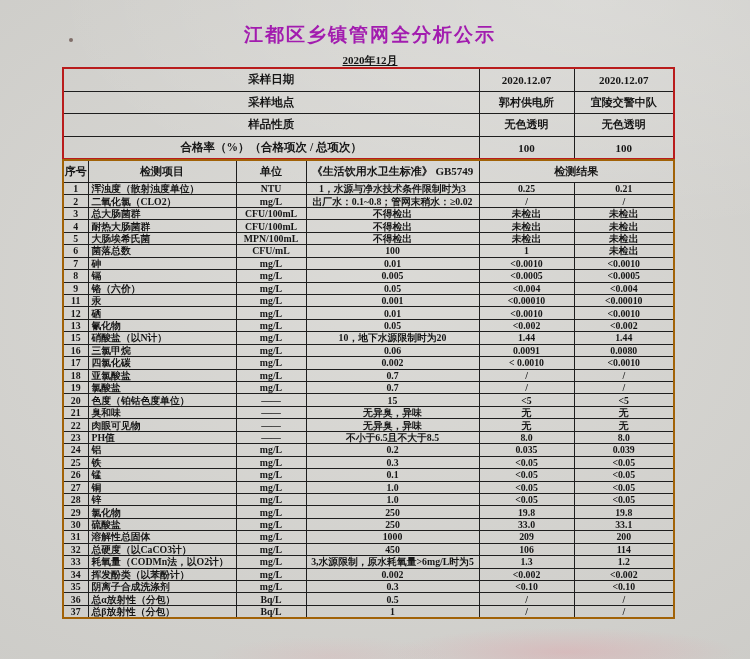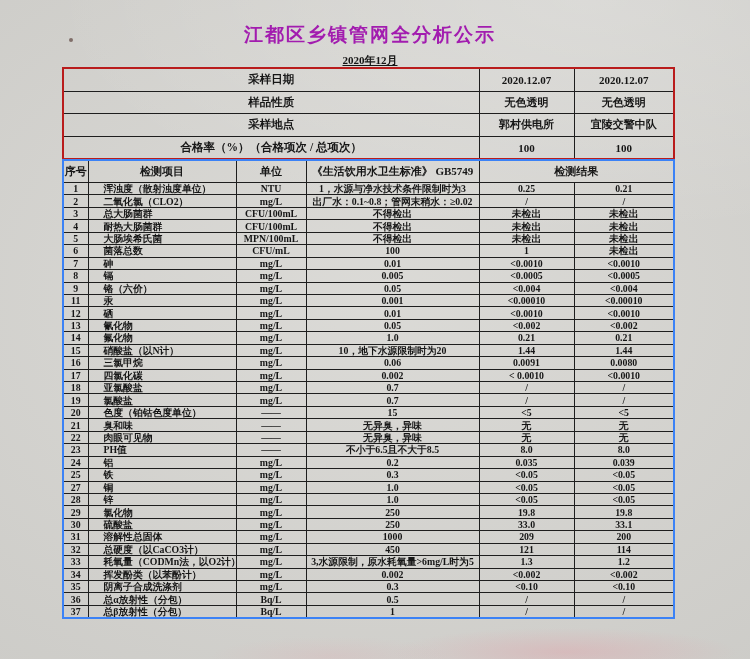--- a/index.html
+++ b/index.html
@@ -29,24 +29,24 @@
     border:1px solid #1e1e1e;text-align:center;vertical-align:middle;
     padding:0;font-weight:bold;overflow:hidden;white-space:nowrap;
   }
 
   
   #info-table{position:absolute;left:62px;top:67px;width:611px;border:2px solid #b91c1c;}
   #info-table td{height:21.6px;font-size:11.5px;}
   #info-table td.val{font-size:11px;}
 
   
-  #results-table{position:absolute;left:62px;top:159px;width:611px;border:2px solid #3b82f6;}
+  #results-table{position:absolute;left:62px;top:159px;width:611px;border:2px solid #a16207;}
   #results-table tr.head-row td{height:21px;font-size:11px;}
   #results-table tr.data-row td{height:11.45px;font-size:9.8px;line-height:11px;}
-  #results-table td.item{text-align:left;padding-left:15px;}
+  #results-table td.item{text-align:left;padding-left:3px;}
   #results-table td.standard{font-size:9.3px;text-align:center;}
   col.c-no{width:25px;}  col.c-item{width:148px;} col.c-unit{width:70px;}
   col.c-std{width:173px;} col.c-r1{width:95px;}   col.c-r2{width:100px;}
   #info-table col.c-label{width:416px;} #info-table col.c-v1{width:95px;} #info-table col.c-v2{width:100px;}
 </style>
 </head>
 <body>
 
 <div class="paper">
   <div class="speck"></div>
@@ -63,29 +63,29 @@
         <col class="c-v2">
       </colgroup>
     <tbody>
   <tr>
     <td>采样日期</td>
     <td class="val">2020.12.07</td>
     <td class="val">2020.12.07</td>
   </tr>
 
   <tr>
+    <td>采样地点</td>
+    <td class="val">郭村供电所</td>
+    <td class="val">宜陵交警中队</td>
+  </tr>
+
+  <tr>
     <td>样品性质</td>
     <td class="val">无色透明</td>
     <td class="val">无色透明</td>
-  </tr>
-
-  <tr>
-    <td>采样地点</td>
-    <td class="val">郭村供电所</td>
-    <td class="val">宜陵交警中队</td>
   </tr>
 
   <tr>
     <td>合格率（%）（合格项次 / 总项次）</td>
     <td class="val">100</td>
     <td class="val">100</td>
   </tr>
 </tbody>
   </table>
 
@@ -209,28 +209,20 @@
 
   <tr class="data-row">
     <td>13</td>
     <td class="item">氰化物</td>
     <td>mg/L</td>
     <td class="standard">0.05</td>
     <td>&lt;0.002</td>
     <td>&lt;0.002</td>
   </tr>
 
-  <tr class="data-row">
-    <td>14</td>
-    <td class="item">氟化物</td>
-    <td>mg/L</td>
-    <td class="standard">1.0</td>
-    <td>0.21</td>
-    <td>0.21</td>
-  </tr>
 
   <tr class="data-row">
     <td>15</td>
     <td class="item">硝酸盐（以N计）</td>
     <td>mg/L</td>
     <td class="standard">10，地下水源限制时为20</td>
     <td>1.44</td>
     <td>1.44</td>
   </tr>
 
@@ -317,20 +309,28 @@
 
   <tr class="data-row">
     <td>25</td>
     <td class="item">铁</td>
     <td>mg/L</td>
     <td class="standard">0.3</td>
     <td>&lt;0.05</td>
     <td>&lt;0.05</td>
   </tr>
 
+  <tr class="data-row">
+    <td>26</td>
+    <td class="item">锰</td>
+    <td>mg/L</td>
+    <td class="standard">0.1</td>
+    <td>&lt;0.05</td>
+    <td>&lt;0.05</td>
+  </tr>
 
   <tr class="data-row">
     <td>27</td>
     <td class="item">铜</td>
     <td>mg/L</td>
     <td class="standard">1.0</td>
     <td>&lt;0.05</td>
     <td>&lt;0.05</td>
   </tr>
 
@@ -368,21 +368,21 @@
     <td class="standard">1000</td>
     <td>209</td>
     <td>200</td>
   </tr>
 
   <tr class="data-row">
     <td>32</td>
     <td class="item">总硬度（以CaCO3计）</td>
     <td>mg/L</td>
     <td class="standard">450</td>
-    <td>121</td>
+    <td>106</td>
     <td>114</td>
   </tr>
 
   <tr class="data-row">
     <td>33</td>
     <td class="item">耗氧量（CODMn法，以O2计）</td>
     <td>mg/L</td>
     <td class="standard">3,水源限制，原水耗氧量&gt;6mg/L时为5</td>
     <td>1.3</td>
     <td>1.2</td>

